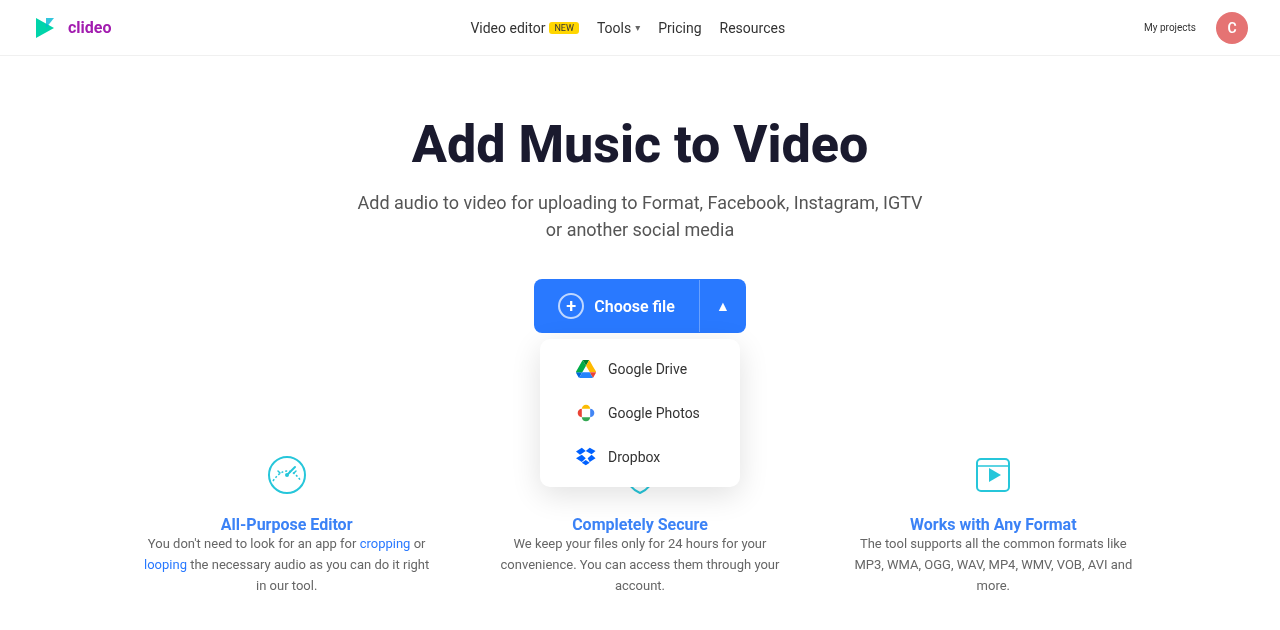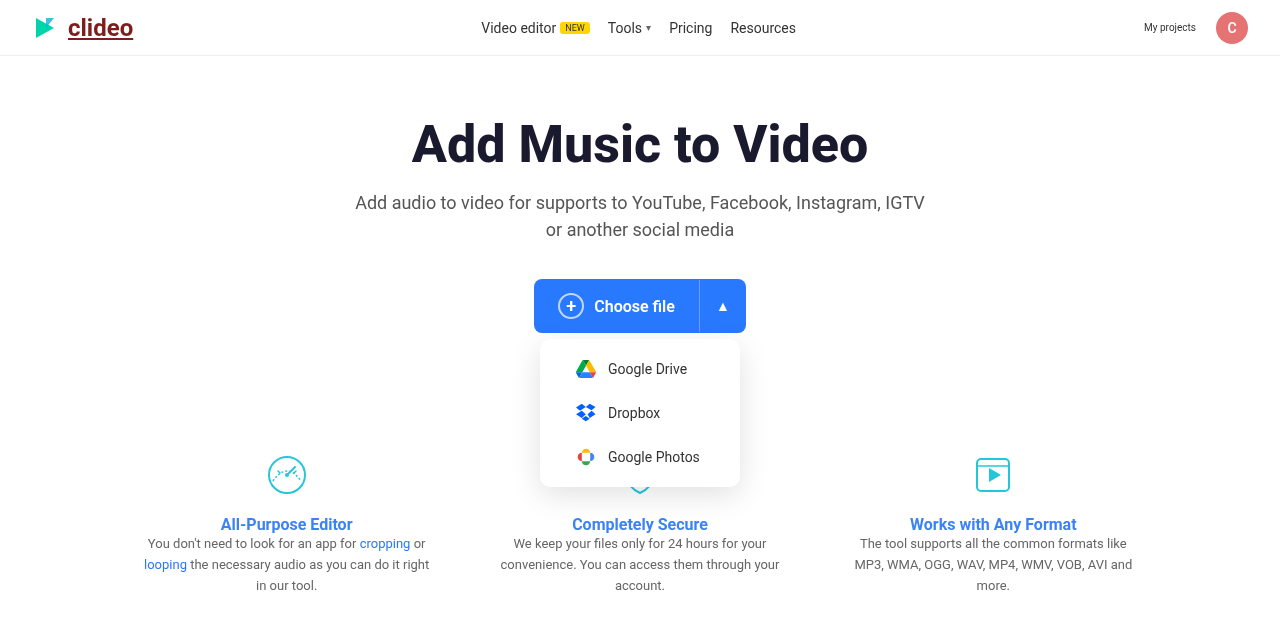--- a/index.html
+++ b/index.html
@@ -5,21 +5,21 @@
     * { margin: 0; padding: 0; box-sizing: border-box; }
     body { font-family: -apple-system, BlinkMacSystemFont, 'Segoe UI', Roboto, sans-serif; background: #fff; color: #333; }
 
     
     nav {
       display: flex; align-items: center; justify-content: space-between;
       padding: 0 32px; height: 56px; border-bottom: 1px solid #f0f0f0;
     }
     .nav-logo { display: flex; align-items: center; gap: 8px; cursor: pointer; }
     .nav-logo-icon { width: 28px; height: 28px; }
-    .nav-logo-text { font-size: 24px; font-weight: 700; color: #7f1d1d; text-decoration: underline; }
+    .nav-logo-text { font-size: 16px; font-weight: 700; color: #a21caf; }
     .nav-links { display: flex; align-items: flex-start; gap: 18px; }
     .nav-link { font-size: 14px; color: #333; text-decoration: none; cursor: pointer; display: flex; align-items: center; gap: 4px; }
     .new-badge {
       background: #ffd600; color: #333; font-size: 9px; font-weight: 400;
       padding: 1px 5px; border-radius: 3px; text-transform: uppercase;
     }
     .nav-right { display: flex; align-items: center; gap: 20px; }
     .my-projects-link { font-size: 10px; color: #333; cursor: pointer; text-decoration: none; }
     .avatar {
       width: 32px; height: 32px; border-radius: 50%; background: #e57373;
@@ -115,21 +115,21 @@
 
   <div class="nav-right">
     <a class="my-projects-link">My projects</a>
     <div class="avatar">C</div>
   </div>
 </nav>
 
 <section class="hero">
   <h1 class="hero-title">Add Music to Video</h1>
   <p class="hero-subtitle">
-    <span>Add audio to video for supports to YouTube, Facebook, Instagram, IGTV</span><br>
+    <span>Add audio to video for uploading to Format, Facebook, Instagram, IGTV</span><br>
     <span>or another social media</span>
   </p>
 
   <div class="upload-area">
     <div class="choose-file-btn">
       <div class="choose-file-main">
         <div class="plus-circle">+</div>
         <span>Choose file</span>
       </div>
       <div class="choose-file-divider"></div>
@@ -144,38 +144,38 @@
           <path d="m43.65 25-13.75-23.8c-1.35.8-2.5 1.9-3.3 3.3l-25.4 44a9.06 9.06 0 0 0 -1.2 4.5h27.5z" fill="#00ac47"></path>
           <path d="m73.55 76.8c1.35-.8 2.5-1.9 3.3-3.3l1.6-2.75 7.65-13.25c.8-1.4 1.2-2.95 1.2-4.5h-27.502l5.852 11.5z" fill="#ea4335"></path>
           <path d="m43.65 25 13.75-23.8c-1.35-.8-2.9-1.2-4.5-1.2h-18.5c-1.6 0-3.15.45-4.5 1.2z" fill="#00832d"></path>
           <path d="m59.8 53h-32.3l-13.75 23.8c1.35.8 2.9 1.2 4.5 1.2h50.8c1.6 0 3.15-.45 4.5-1.2z" fill="#2684fc"></path>
           <path d="m73.4 26.5-12.7-22c-.8-1.4-1.95-2.5-3.3-3.3l-13.75 23.8 16.15 27h27.45c0-1.55-.4-3.1-1.2-4.5z" fill="#ffba00"></path>
         </svg>
         <span>Google Drive</span>
       </div>
 
       <div class="dropdown-item">
+        <svg class="gphotos-icon" viewBox="0 0 192 192" xmlns="http://www.w3.org/2000/svg">
+          <path d="M96 16c-22.1 0-40 17.9-40 40h80c0-22.1-17.9-40-40-40z" fill="#fbbc04"></path>
+          <path d="M16 96c0 22.1 17.9 40 40 40V56c-22.1 0-40 17.9-40 40z" fill="#ea4335"></path>
+          <path d="M96 176c22.1 0 40-17.9 40-40H56c0 22.1 17.9 40 40 40z" fill="#34a853"></path>
+          <path d="M176 96c0-22.1-17.9-40-40-40v80c22.1 0 40-17.9 40-40z" fill="#4285f4"></path>
+        </svg>
+        <span>Google Photos</span>
+      </div>
+
+      <div class="dropdown-item">
         <svg class="dropbox-icon" viewBox="0 0 43 40" xmlns="http://www.w3.org/2000/svg">
           <path d="M12.5 0L0 8.25l8.5 6.75L21 7.25z" fill="#0061ff"></path>
           <path d="M21 7.25l12.5 6.75L42 7.25 29.5 0z" fill="#0061ff"></path>
           <path d="M0 22.5l12.5 8.25L21 22.5l-8.5-7.5z" fill="#0061ff"></path>
           <path d="M33.5 30.75L46 22.5l-8.5-7.5L29 22.5z" fill="#0061ff" transform="translate(-4,0)"></path>
           <path d="M12.5 32.5l8.5 5.25 8.5-5.25-8.5-6z" fill="#0061ff"></path>
         </svg>
         <span>Dropbox</span>
-      </div>
-
-      <div class="dropdown-item">
-        <svg class="gphotos-icon" viewBox="0 0 192 192" xmlns="http://www.w3.org/2000/svg">
-          <path d="M96 16c-22.1 0-40 17.9-40 40h80c0-22.1-17.9-40-40-40z" fill="#fbbc04"></path>
-          <path d="M16 96c0 22.1 17.9 40 40 40V56c-22.1 0-40 17.9-40 40z" fill="#ea4335"></path>
-          <path d="M96 176c22.1 0 40-17.9 40-40H56c0 22.1 17.9 40 40 40z" fill="#34a853"></path>
-          <path d="M176 96c0-22.1-17.9-40-40-40v80c22.1 0 40-17.9 40-40z" fill="#4285f4"></path>
-        </svg>
-        <span>Google Photos</span>
       </div>
     </div>
   </div>
 </section>
 
 <div class="features">
 
   <div class="feature-card">
     <div class="feature-icon">
       <svg width="44" height="44" viewBox="0 0 44 44" fill="none" xmlns="http://www.w3.org/2000/svg">

